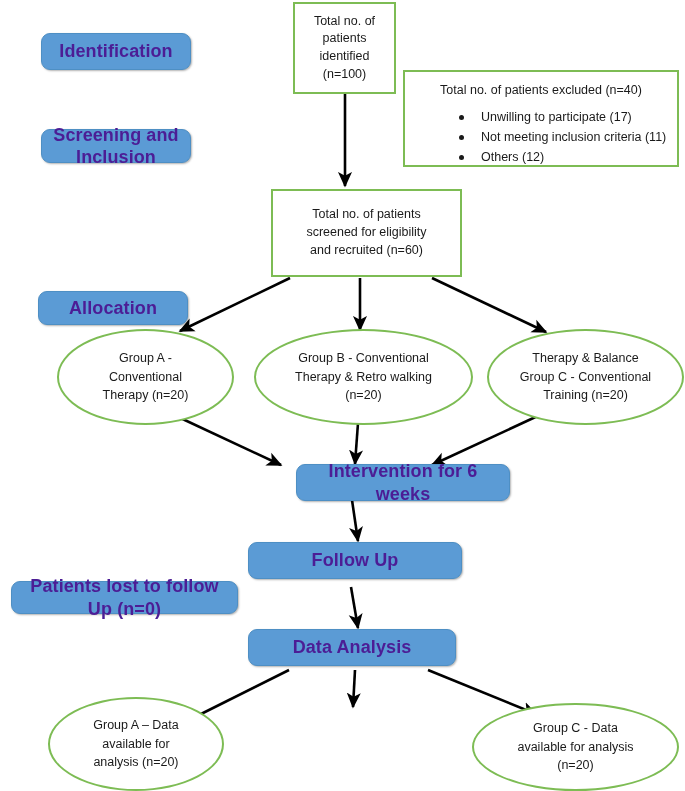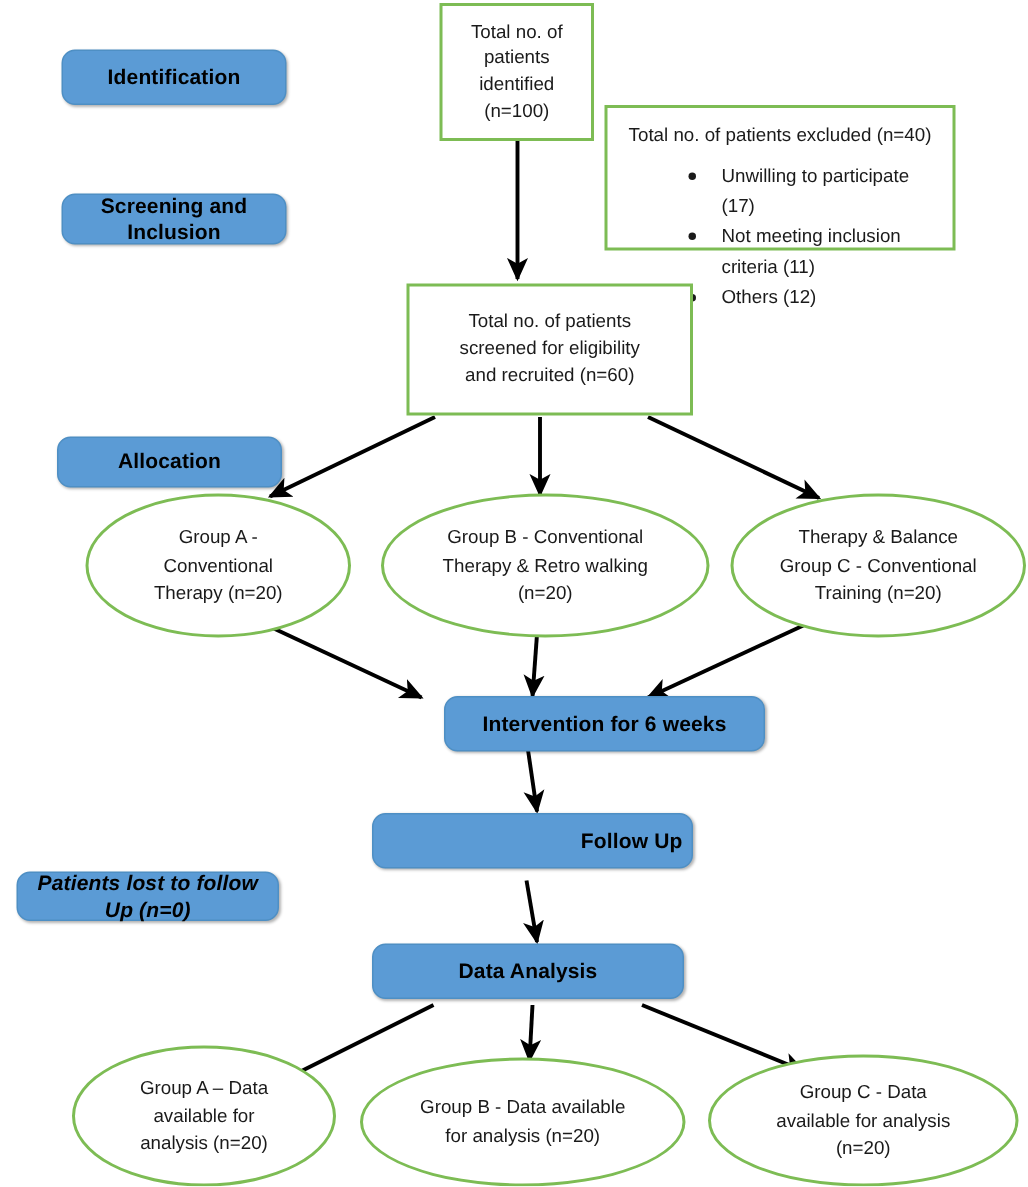--- a/index.html
+++ b/index.html
@@ -31,22 +31,22 @@
     display: flex;
     align-items: center;
     justify-content: center;
     text-align: center;
   }
   
   .stage-pill {
     background: #5b9bd5;
     border: 1px solid #4e8fc4;
     border-radius: 9px;
-    color: #000000;
-    font-size: 14px;
+    color: #4c1d95;
+    font-size: 18px;
     font-weight: 700;
     letter-spacing: 0.1px;
     box-shadow: 1px 1px 2px rgba(0,0,0,0.30);
   }
   .stage-pill .pill-text {
     padding: 0 6px;
     line-height: 1.25;
   }
   
   .green-box {
@@ -149,34 +149,34 @@
   </div>
 
   <div class="node stage-pill" style="left:41px; top:129px; width:150px; height:34px;">
     <span class="pill-text">Screening and Inclusion</span>
   </div>
 
   <div class="node stage-pill" style="left:38px; top:270px; width:150px; height:34px;margin-top:21px;">
     <span class="pill-text">Allocation</span>
   </div>
 
-  <div class="node stage-pill" style="left:11px; top:581px; width:175px; height:33px;font-style:italic;">
+  <div class="node stage-pill" style="left:11px; top:581px; width:227px; height:33px;">
     <span class="pill-text">Patients lost to follow Up (n=0)</span>
   </div>
 
   <div class="node green-box" style="left:293px; top:2px; width:103px; height:92px;">
     <div class="box-text">
       <div>Total no. of</div>
       <div>patients</div>
       <div>identified</div>
       <div>(n=100)</div>
     </div>
   </div>
 
-  <div class="node green-box excl-box" style="left:403px; top:70px; width:234px; height:97px;">
+  <div class="node green-box excl-box" style="left:403px; top:70px; width:276px; height:97px;">
     <div class="excl-title">Total no. of patients excluded (n=40)</div>
     <ul class="excl-list">
       <li>
         <span class="bullet-dot"></span>
         <span>Unwilling to participate (17)</span>
       </li>
       <li>
         <span class="bullet-dot"></span>
         <span>Not meeting inclusion criteria (11)</span>
       </li>
@@ -216,42 +216,36 @@
       <div>Therapy &amp; Balance</div>
       <div>Group C - Conventional</div>
       <div>Training (n=20)</div>
     </div>
   </div>
 
   <div class="node stage-pill" style="left:248px; top:464px; width:214px; height:37px;margin-left:48px;">
     <span class="pill-text">Intervention for 6 weeks</span>
   </div>
 
-  <div class="node stage-pill" style="left:248px; top:542px; width:214px; height:37px;justify-content:flex-end;">
+  <div class="node stage-pill" style="left:248px; top:542px; width:214px; height:37px;">
     <span class="pill-text">Follow Up</span>
   </div>
 
   <div class="node stage-pill" style="left:248px; top:629px; width:208px; height:37px;">
     <span class="pill-text">Data Analysis</span>
   </div>
 
   <div class="node ellipse" style="left:48px; top:697px; width:176px; height:94px;">
     <div class="ell-text">
       <div>Group A – Data</div>
       <div>available for</div>
       <div>analysis (n=20)</div>
     </div>
   </div>
 
-  <div class="node ellipse" style="left:240px; top:705px; width:217px; height:86px;">
-    <div class="ell-text">
-      <div>Group B - Data available</div>
-      <div>for analysis (n=20)</div>
-    </div>
-  </div>
 
   <div class="node ellipse" style="left:472px; top:703px; width:207px; height:88px;">
     <div class="ell-text">
       <div>Group C - Data</div>
       <div>available for analysis</div>
       <div>(n=20)</div>
     </div>
   </div>
 
 </div>

